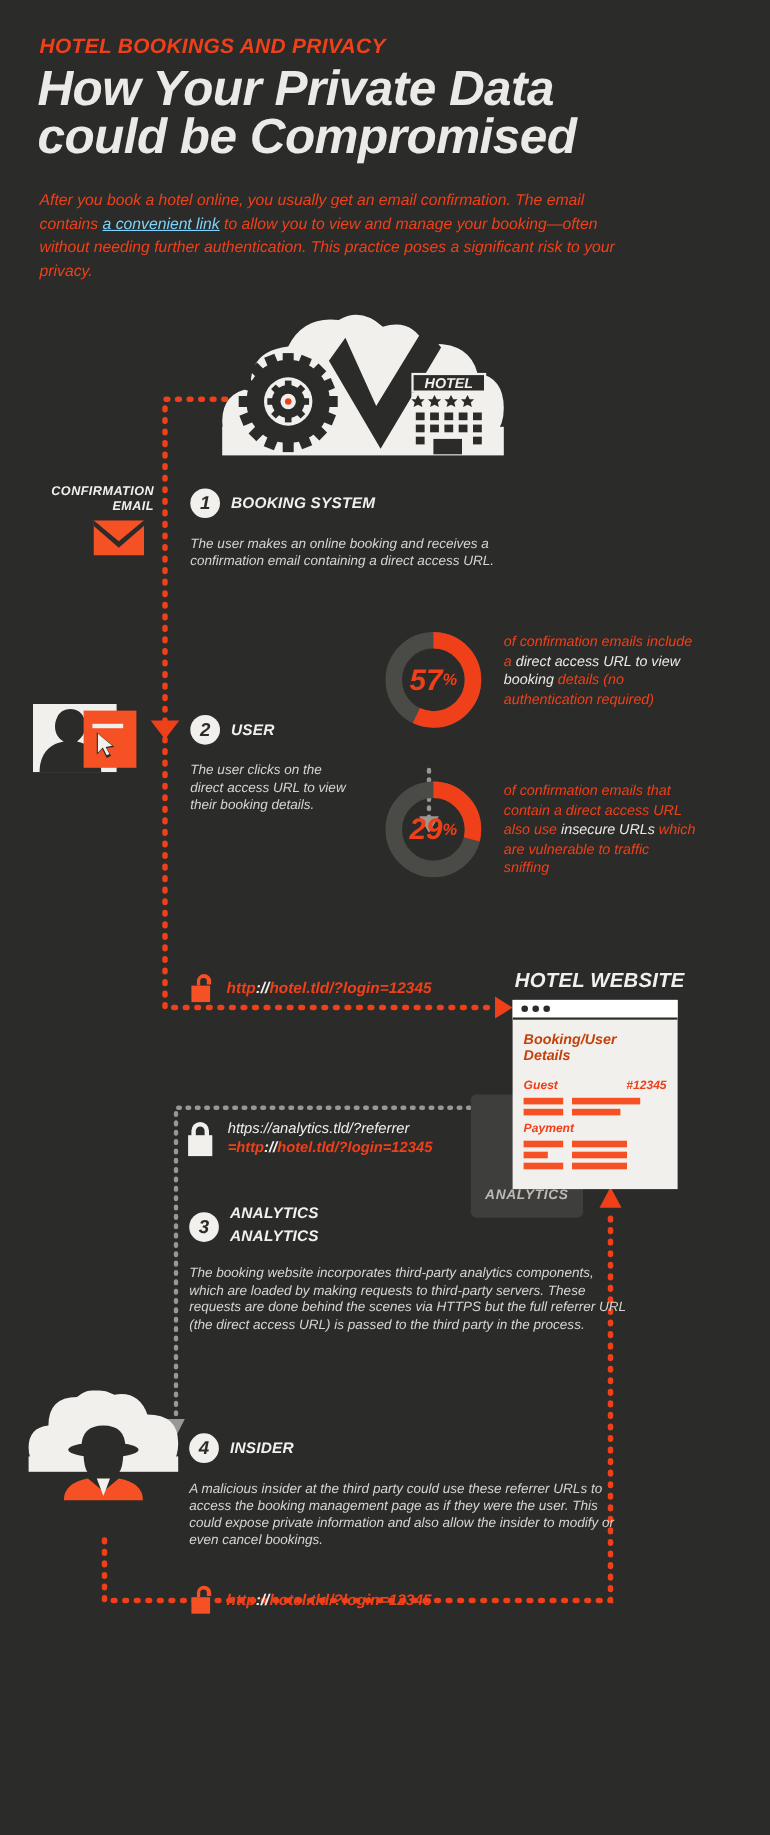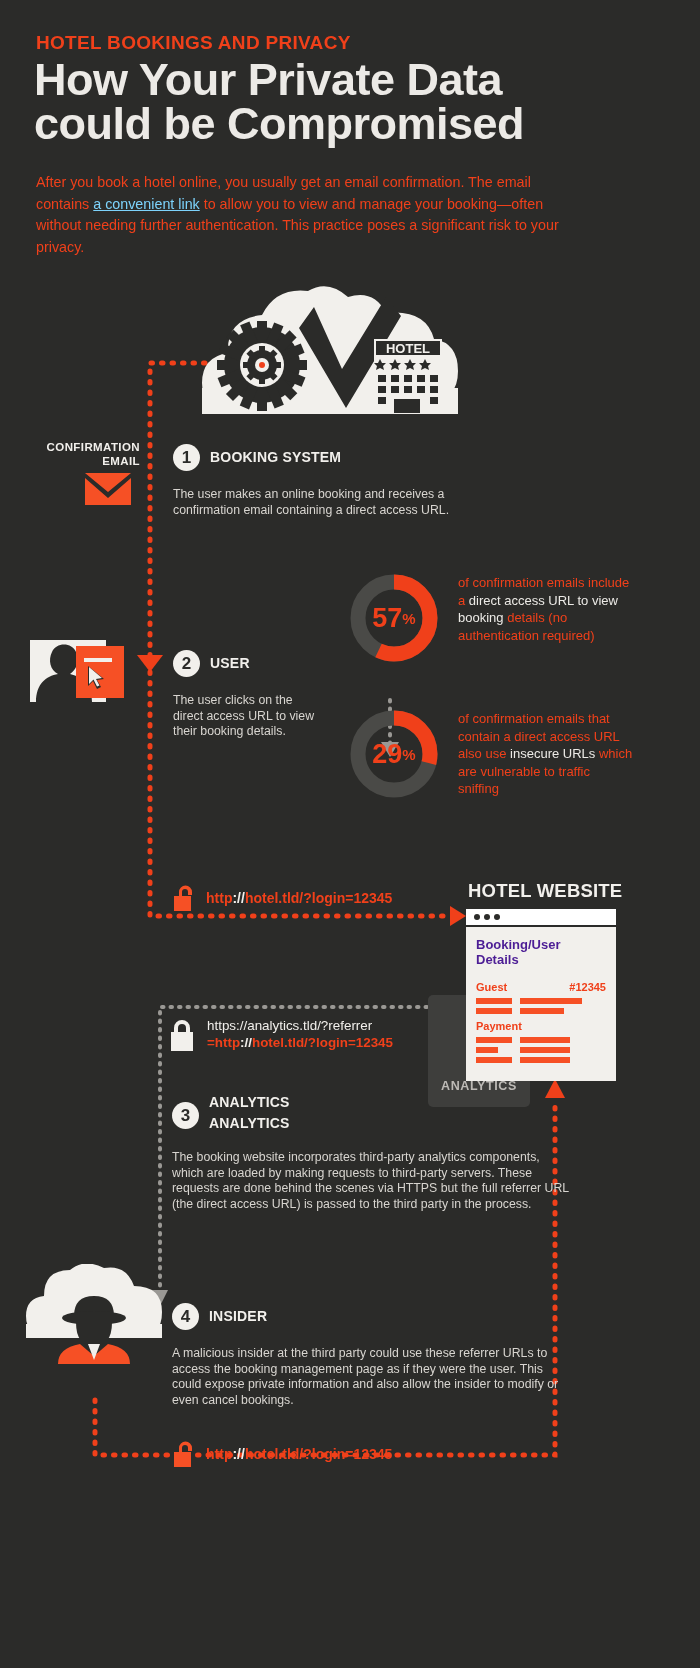--- a/index.html
+++ b/index.html
@@ -3,21 +3,21 @@
 <meta charset="utf-8">
 <style>
   * { box-sizing: border-box; margin: 0; padding: 0; }
   body {
     width: 700px; height: 1668px;
     background: #2b2b29;
     font-family: "Liberation Sans", sans-serif;
     position: relative;
     overflow: hidden;
   }
-  .page { position: relative; width: 700px; height: 1635px; }
+  .page { position: relative; width: 700px; height: 1635px; font-style: italic; }
 
   
   .kicker {
     position: absolute; left: 36px; top: 32px;
     color: #f0401a; font-size: 19px; font-weight: bold;
     letter-spacing: 0.3px;
   }
   .title {
     position: absolute; left: 34px; top: 58px;
     color: #eceae6; font-size: 45px; font-weight: bold;
@@ -96,21 +96,21 @@
     position: absolute; left: 466px; top: 909px;
     width: 150px; height: 172px; background: #f2f0ec;
   }
   .browser-bar {
     height: 18px; background: #ffffff; border-bottom: 2px solid #2b2b29;
     display: flex; align-items: center; padding-left: 8px; gap: 4px;
   }
   .dot { width: 6px; height: 6px; border-radius: 50%; background: #2b2b29; }
   .bw-body { padding: 10px 10px 0 10px; }
   .bw-h {
-    color: #4c1d95; font-size: 13px; font-weight: bold; margin-bottom: 14px;
+    color: #c2410c; font-size: 13px; font-weight: bold; margin-bottom: 14px;
   }
   .bw-sub {
     color: #f0401a; font-size: 11px; font-weight: bold;
     display: flex; justify-content: space-between;
   }
   .bars { margin-top: 5px; display: flex; gap: 8px; }
   .bar-col { display: flex; flex-direction: column; gap: 4px; }
   .bar { height: 6px; background: #f65025; }
 
   .analytics-box {

